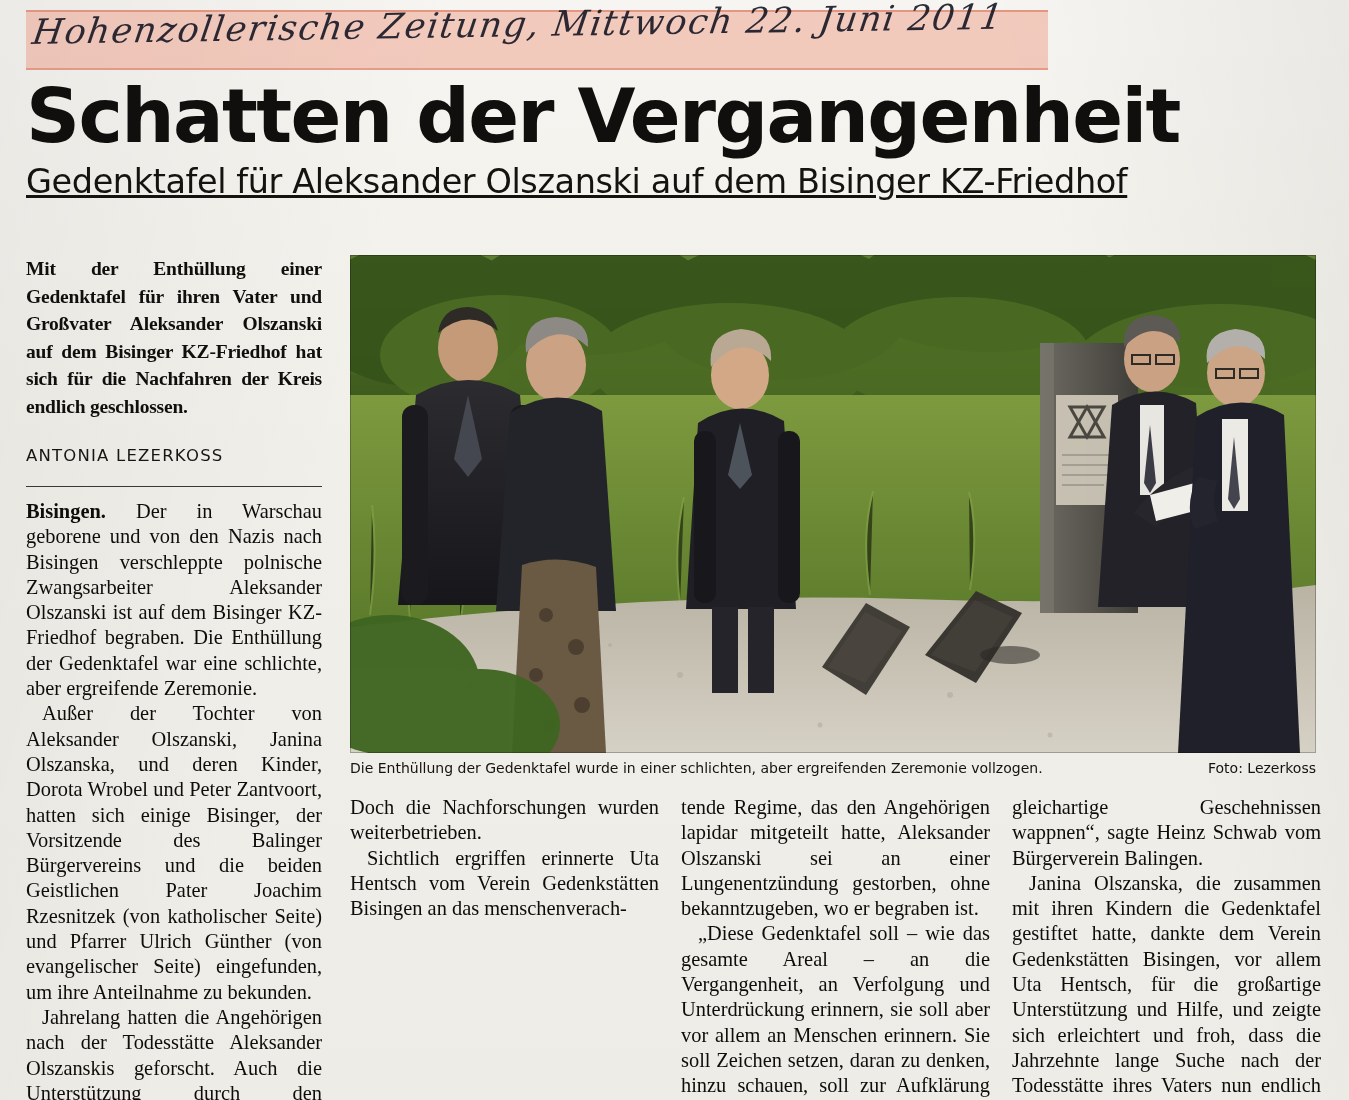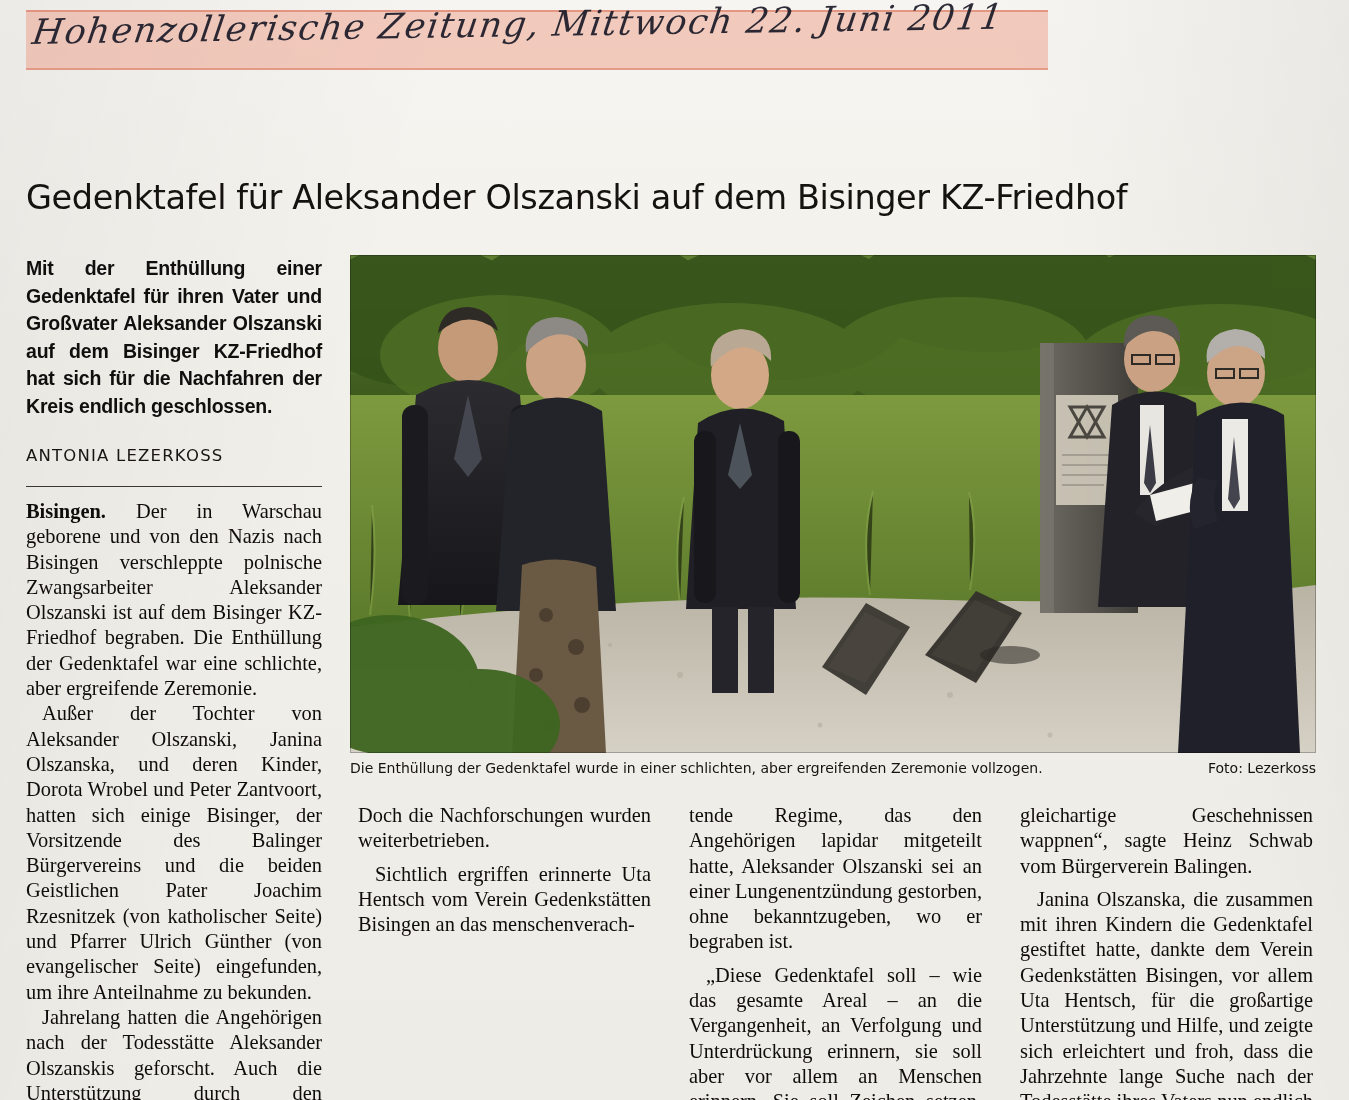--- a/index.html
+++ b/index.html
@@ -67,39 +67,40 @@
     font-family: "DejaVu Sans", sans-serif;
     font-weight: bold;
     font-size: 75px;
     line-height: 80px;
     letter-spacing: -1.6px;
     color: #100f0e;
   }
   .subheadline {
     position: absolute;
     left: 0px;
-    top: 178px;
+    top: 162px;
     width: 1290px;
     font-family: "DejaVu Sans", sans-serif;
     font-weight: normal;
     font-size: 33.5px;
     line-height: 40px;
     letter-spacing: -0.4px;
     color: #15130f;
+    text-decoration: underline;
   }
 
   
   .left-col {
     position: absolute;
     left: 0px;
     top: 255px;
     width: 296px;
   }
   .lead {
-    font-family: Liberation Sans, sans-serif;
+    font-family: Liberation Serif, serif;
     font-weight: bold;
     font-size: 19.5px;
     line-height: 27.5px;
     letter-spacing: -0.2px;
     text-align: justify;
     color: #100f0e;
   }
   .byline {
     margin-top: 26px;
     font-family: "DejaVu Sans", sans-serif;
@@ -160,32 +161,33 @@
   .col {
     width: 309px;
     font-family: "Liberation Serif", serif;
     font-size: 20.4px;
     line-height: 25.3px;
     text-align: justify;
     color: #0f0d0b;
     -webkit-hyphens: auto;
     hyphens: auto;
   }
-  .col p { margin: 8px; text-indent: 17px; }
+  .col p { margin: 0; text-indent: 17px; }
   .col p.first { text-indent: 0; }
 </style>
 </head>
 <body>
 
 <div class="page">
   <div class="content">
 
     <div class="handwriting-band"></div>
     <div class="handwriting-text">Hohenzollerische Zeitung, Mittwoch 22. Juni 2011</div>
 
+    <div class="headline">Schatten der Vergangenheit</div>
     <div class="subheadline">Gedenktafel für Aleksander Olszanski auf dem Bisinger KZ-Friedhof</div>
 
     <div class="left-col">
       <div class="lead">Mit der Enthüllung einer Gedenktafel für ihren Vater und Großvater Aleksander Olszanski auf dem Bisinger KZ-Friedhof hat sich für die Nachfahren der Kreis endlich geschlossen.</div>
       <div class="byline">ANTONIA LEZERKOSS</div>
       <div class="left-body">
         <p class="first"><b>Bisingen.</b> <span>Der in Warschau geborene und von den Nazis nach Bisingen verschleppte polnische Zwangsarbeiter Aleksander Olszanski ist auf dem Bisinger KZ-Friedhof begraben. Die Enthüllung der Gedenktafel war eine schlichte, aber ergreifende Zeremonie.</span></p>
         <p>Außer der Tochter von Aleksander Olszanski, Janina Olszanska, und deren Kinder, Dorota Wrobel und Peter Zantvoort, hatten sich einige Bisinger, der Vorsitzende des Balinger Bürgervereins und die beiden Geistlichen Pater Joachim Rzesnitzek (von katholischer Seite) und Pfarrer Ulrich Günther (von evangelischer Seite) eingefunden, um ihre Anteilnahme zu bekunden.</p>
         <p>Jahrelang hatten die Angehörigen nach der Todesstätte Aleksander Olszanskis geforscht. Auch die Unterstützung durch den Suchdienst der Deutschen Roten Kreuzes brachte kein Ergebnis.</p>
 

